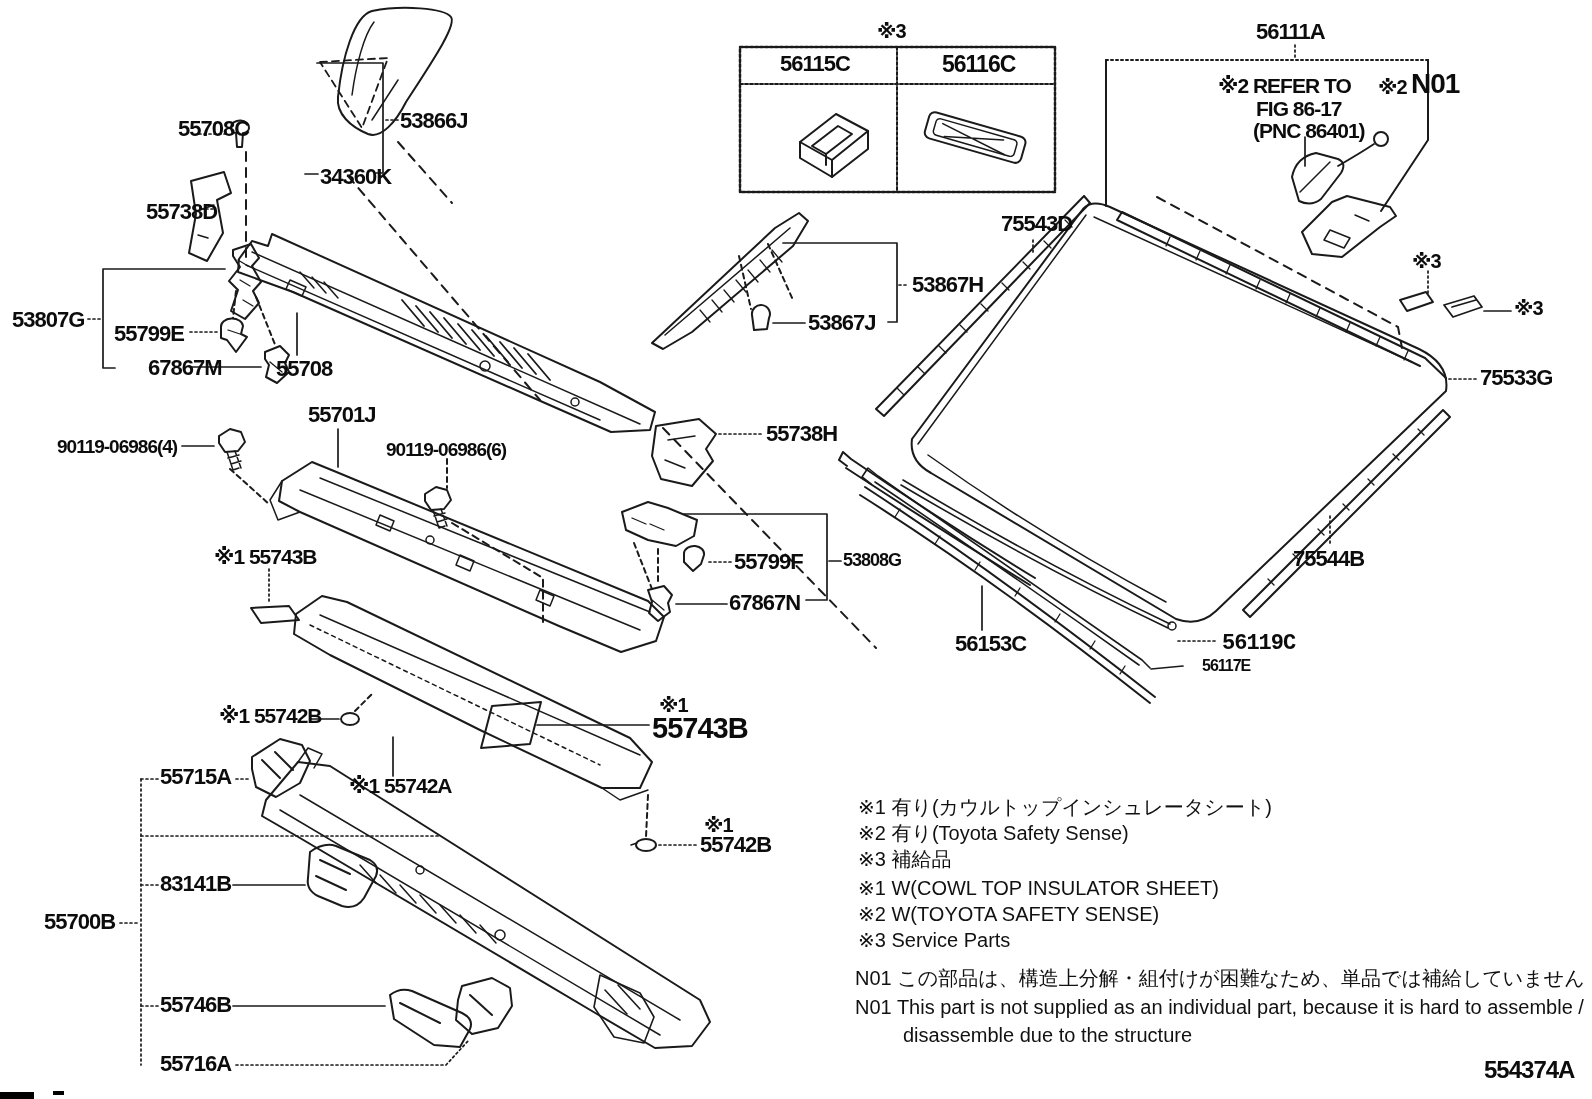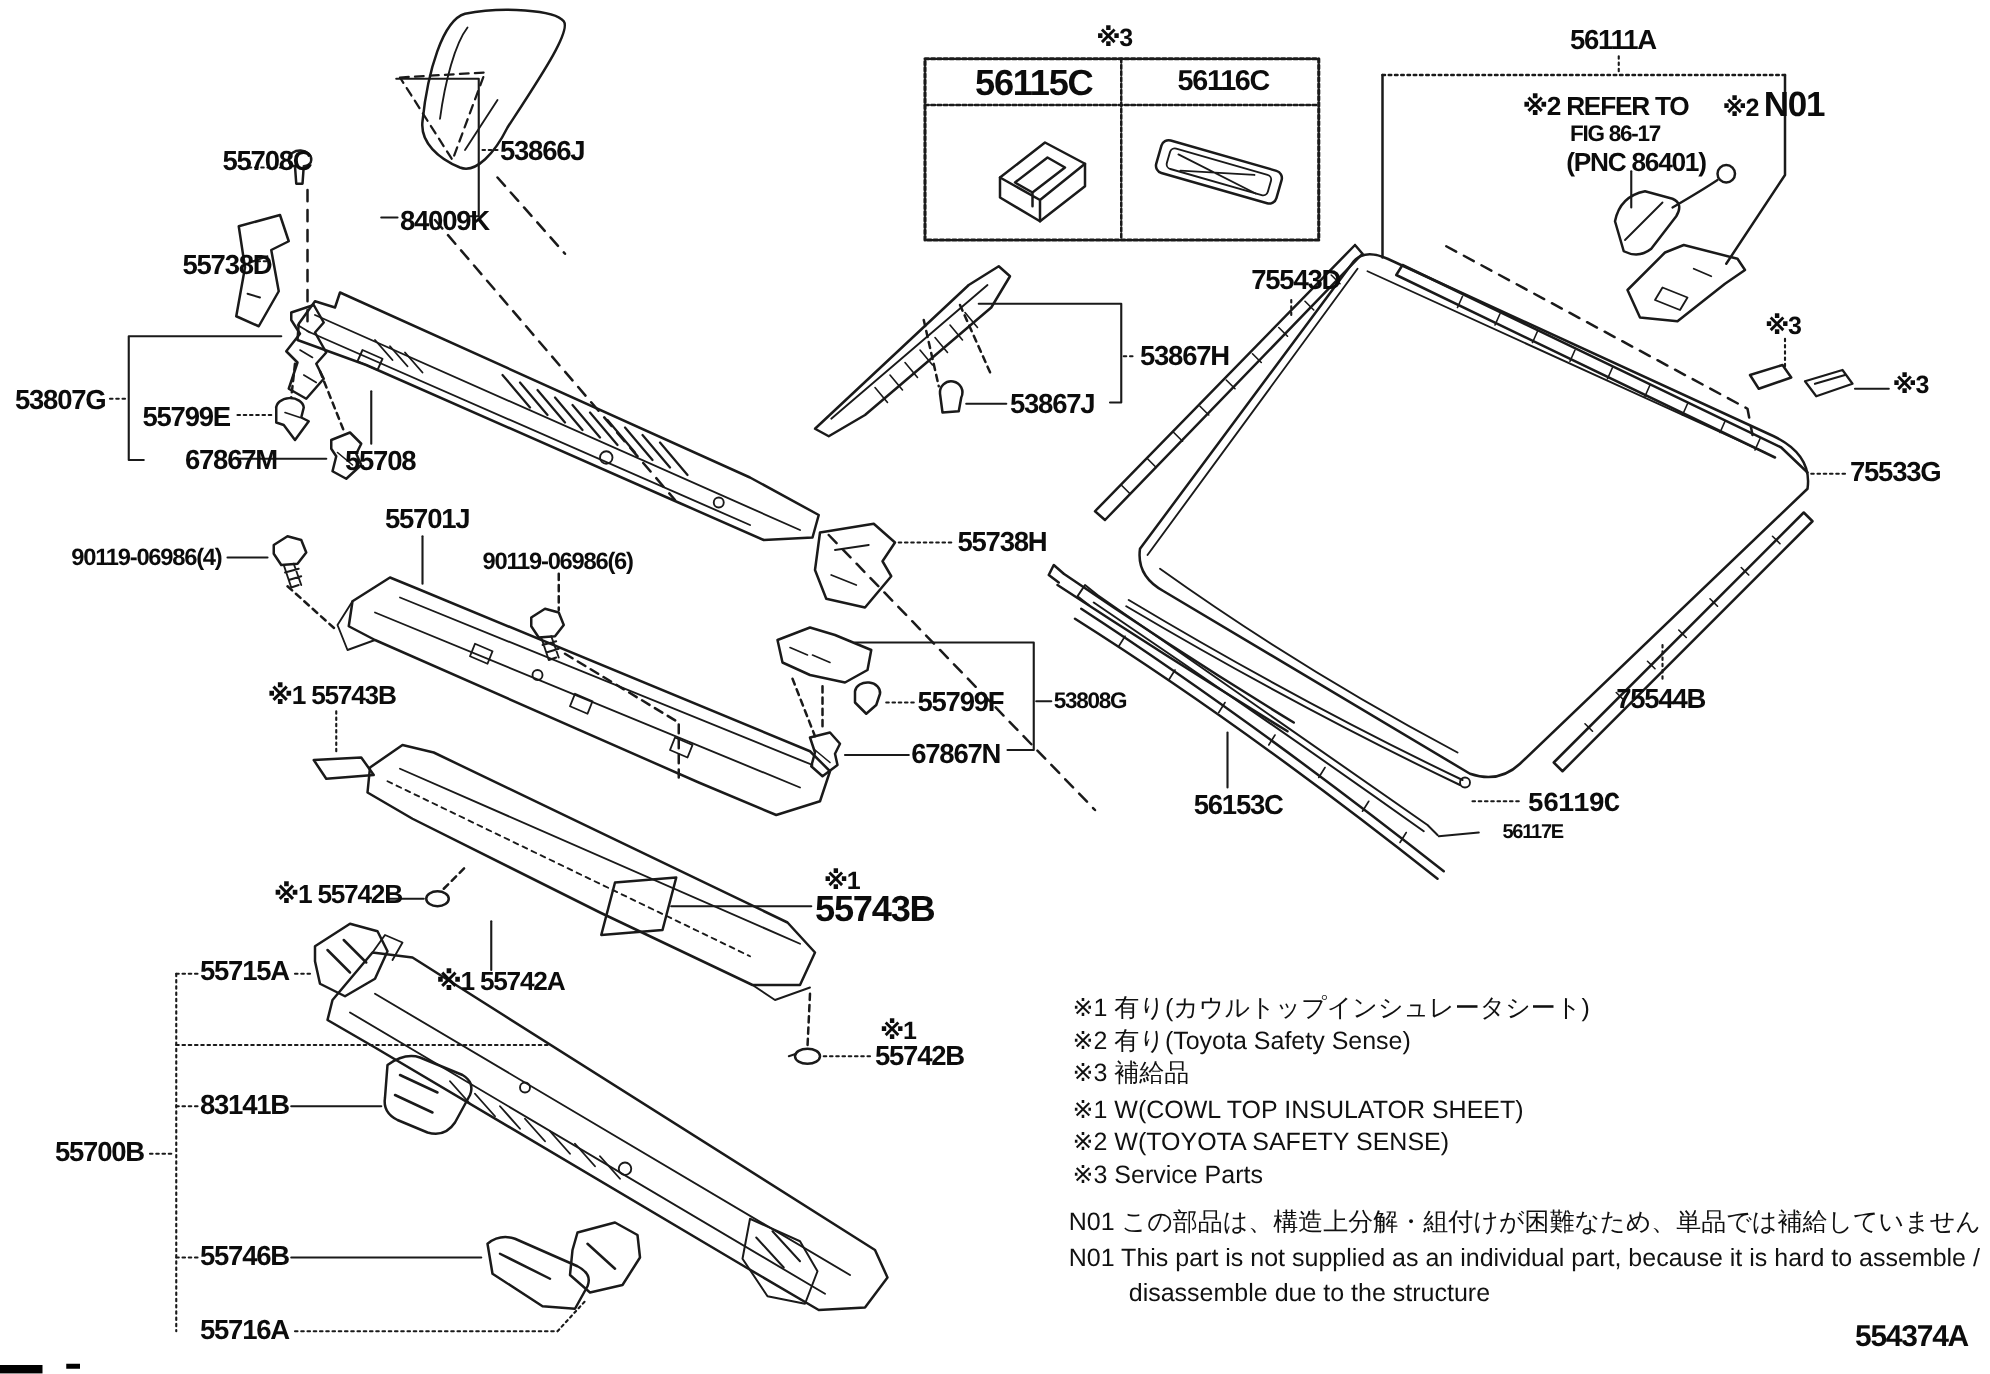--- a/index.html
+++ b/index.html
@@ -247,21 +247,21 @@
         <path d="M1157,197 L1398,327 L1402,348"></path>
         <path d="M355,711 L372,694" stroke-dasharray="5 4"></path>
         <path d="M648,795 L646,837" stroke-dasharray="5 4"></path>
       </g>
     </g>
   </svg>
 
   <div id="labels">
       <div class="part-label" style="left: 141px; top: 118px; font-size: 22px; margin-left: 37px;">55708C</div>
       <div class="part-label" style="left: 400px; top: 110px; font-size: 22px; text-align: right;">53866J</div>
-      <div class="part-label" style="left: 320px; top: 166px; font-size: 22px;">84009K</div>
+      <div class="part-label" style="left: 320px; top: 166px; font-size: 22px;">34360K</div>
       <div class="part-label" style="left: 146px; top: 201px; font-size: 22px;">55738D</div>
       <div class="part-label" style="left: 12px; top: 309px; font-size: 22px;">53807G</div>
       <div class="part-label" style="left: 114px; top: 323px; font-size: 22px;">55799E</div>
       <div class="part-label" style="left: 117px; top: 357px; font-size: 22px; margin-left: 31px;">67867M</div>
       <div class="part-label" style="left: 276px; top: 358px; font-size: 22px;">55708</div>
       <div class="part-label" style="left: 308px; top: 404px; font-size: 22px;">55701J</div>
       <div class="part-label" style="left: 57px; top: 437px; font-size: 19px;">90119-06986(4)</div>
       <div class="part-label" style="left: 386px; top: 440px; font-size: 19px;">90119-06986(6)</div>
       <div class="part-label" style="left: 214px; top: 546px; font-size: 21px;">※1 55743B</div>
       <div class="part-label" style="left: 766px; top: 423px; font-size: 22px;">55738H</div>
@@ -271,26 +271,26 @@
       <div class="part-label" style="left: 955px; top: 633px; font-size: 22px;">56153C</div>
       <div class="part-label" style="left: 1222px; top: 633px; font-size: 22px; font-family: Liberation Mono, monospace;">56119C</div>
       <div class="part-label" style="left: 1202px; top: 658px; font-size: 16px;">56117E</div>
       <div class="part-label" style="left: 1293px; top: 548px; font-size: 22px;">75544B</div>
       <div class="part-label" style="left: 1480px; top: 367px; font-size: 22px;">75533G</div>
       <div class="part-label" style="left: 1001px; top: 213px; font-size: 22px;">75543D</div>
       <div class="part-label" style="left: 912px; top: 274px; font-size: 22px;">53867H</div>
       <div class="part-label" style="left: 808px; top: 312px; font-size: 22px;">53867J</div>
       <div class="part-label" style="left: 1256px; top: 21px; font-size: 22px;">56111A</div>
       <div class="part-label" style="left: 1218px; top: 75px; font-size: 21px;">※2 REFER TO</div>
-      <div class="part-label" style="left: 1256px; top: 98px; font-size: 18px;">FIG 86-17</div>
+      <div class="part-label" style="left: 1256px; top: 98px; font-size: 21px;">FIG 86-17</div>
       <div class="part-label" style="left: 1253px; top: 120px; font-size: 21px;">(PNC 86401)</div>
       <div class="part-label" style="left: 1378px; top: 77px; font-size: 20px;">※2</div>
       <div class="part-label" style="left: 1411px; top: 70px; font-size: 28px;">N01</div>
       <div class="part-label" style="left: 877px; top: 21px; font-size: 20px;">※3</div>
-      <div class="part-label" style="left: 780px; top: 53px; font-size: 29px; text-align: center;">56115C</div>
+      <div class="part-label" style="left: 780px; top: 53px; font-size: 22px; text-align: center;">56115C</div>
       <div class="part-label" style="left: 942px; top: 53px; font-size: 23px;">56116C</div>
       <div class="part-label" style="left: 1412px; top: 251px; font-size: 20px;">※3</div>
       <div class="part-label" style="left: 1514px; top: 298px; font-size: 20px;">※3</div>
       <div class="part-label" style="left: 219px; top: 705px; font-size: 21px;">※1 55742B</div>
       <div class="part-label" style="left: 659px; top: 695px; font-size: 20px;">※1</div>
       <div class="part-label" style="left: 652px; top: 714px; font-size: 29px;">55743B</div>
       <div class="part-label" style="left: 349px; top: 775px; font-size: 21px;">※1 55742A</div>
       <div class="part-label" style="left: 704px; top: 815px; font-size: 20px;">※1</div>
       <div class="part-label" style="left: 700px; top: 834px; font-size: 22px;">55742B</div>
       <div class="part-label" style="left: 160px; top: 766px; font-size: 22px;">55715A</div>

